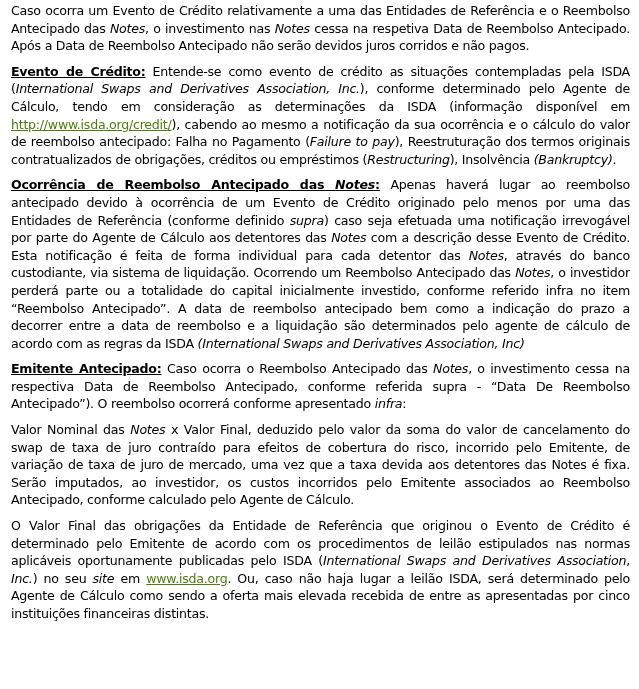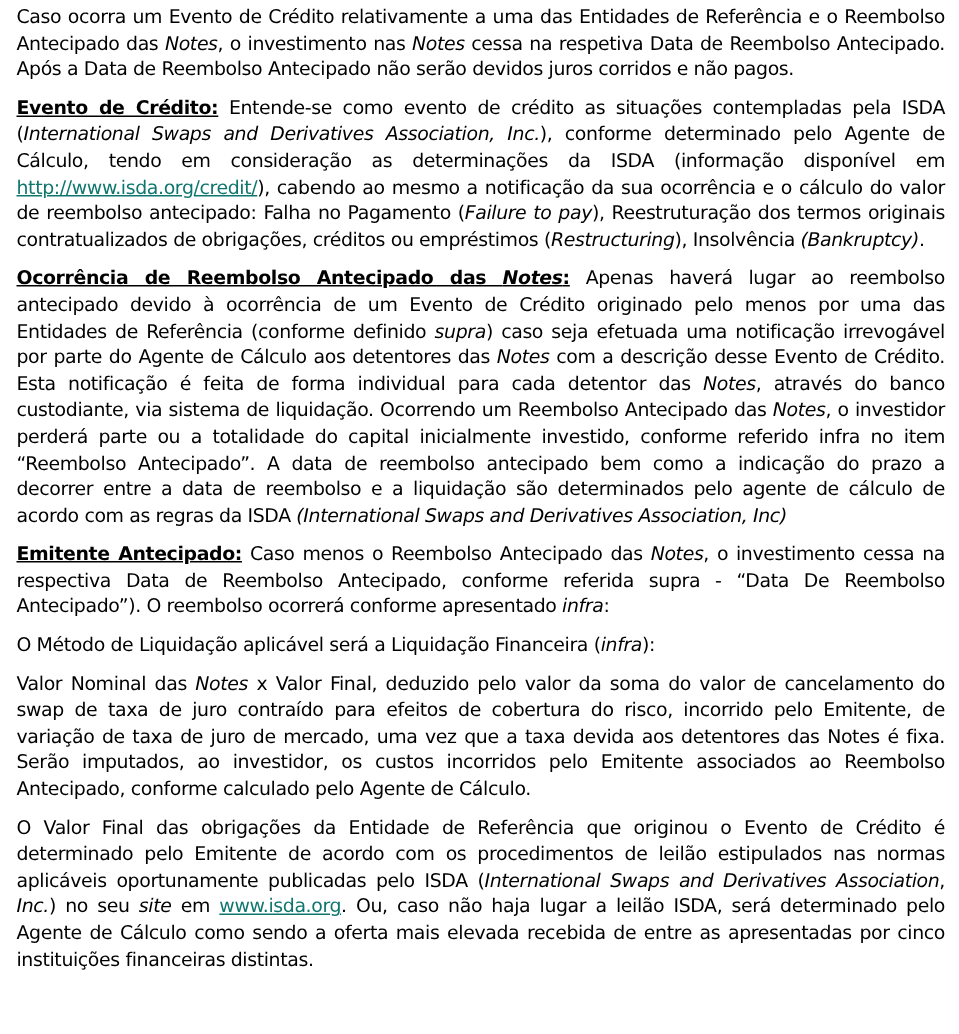--- a/index.html
+++ b/index.html
@@ -25,29 +25,28 @@
       text-align: justify;
       letter-spacing: -0.25px;
       word-spacing: 0px;
     }
     .heading {
       text-decoration: underline;
       font-weight: bold;
     }
     .it { font-style: italic; }
     a.link {
-      color: #0f766e;
+      color: #4d7c0f;
       text-decoration: underline;
       margin-top: 40px;
     }
   </style>
 </head>
 <body>
 
 <div class="page">
   <p class="para"><span>Caso ocorra um Evento de Crédito relativamente a uma das Entidades de Referência e o Reembolso Antecipado das </span><span class="it">Notes</span><span>, o investimento nas </span><span class="it">Notes</span><span> cessa na respetiva Data de Reembolso Antecipado. Após a Data de Reembolso Antecipado não serão devidos juros corridos e não pagos.</span></p>
   <p class="para"><span class="heading">Evento de Crédito:</span><span> Entende-se como evento de crédito as situações contempladas pela ISDA (</span><span class="it">International Swaps and Derivatives Association, Inc.</span><span>), conforme determinado pelo Agente de Cálculo, tendo em consideração as determinações da ISDA (informação disponível em </span><a class="link" href="#">http://www.isda.org/credit/</a><span>), cabendo ao mesmo a notificação da sua ocorrência e o cálculo do valor de reembolso antecipado: Falha no Pagamento (</span><span class="it">Failure to pay</span><span>), Reestruturação dos termos originais contratualizados de obrigações, créditos ou empréstimos (</span><span class="it">Restructuring</span><span>), Insolvência </span><span class="it">(Bankruptcy)</span><span>.</span></p>
   <p class="para"><span class="heading">Ocorrência de Reembolso Antecipado das </span><span class="heading it">Notes</span><span class="heading">:</span><span> Apenas haverá lugar ao reembolso antecipado devido à ocorrência de um Evento de Crédito originado pelo menos por uma das Entidades de Referência (conforme definido </span><span class="it">supra</span><span>) caso seja efetuada uma notificação irrevogável por parte do Agente de Cálculo aos detentores das </span><span class="it">Notes</span><span> com a descrição desse Evento de Crédito. Esta notificação é feita de forma individual para cada detentor das </span><span class="it">Notes</span><span>, através do banco custodiante, via sistema de liquidação. Ocorrendo um Reembolso Antecipado das </span><span class="it">Notes</span><span>, o investidor perderá parte ou a totalidade do capital inicialmente investido, conforme referido infra no item “Reembolso Antecipado”. A data de reembolso antecipado bem como a indicação do prazo a decorrer entre a data de reembolso e a liquidação são determinados pelo agente de cálculo de acordo com as regras da ISDA </span><span class="it">(International Swaps and Derivatives Association, Inc)</span></p>
-  <p class="para"><span class="heading">Emitente Antecipado:</span><span> Caso menos o Reembolso Antecipado das </span><span class="it">Notes</span><span>, o investimento cessa na respectiva Data de Reembolso Antecipado, conforme referida supra - “Data De Reembolso Antecipado”). O reembolso ocorrerá conforme apresentado </span><span class="it">infra</span><span>:</span></p>
-  <p class="para"><span>O Método de Liquidação aplicável será a Liquidação Financeira (</span><span class="it">infra</span><span>):</span></p>
+  <p class="para"><span class="heading">Emitente Antecipado:</span><span> Caso ocorra o Reembolso Antecipado das </span><span class="it">Notes</span><span>, o investimento cessa na respectiva Data de Reembolso Antecipado, conforme referida supra - “Data De Reembolso Antecipado”). O reembolso ocorrerá conforme apresentado </span><span class="it">infra</span><span>:</span></p>
   <p class="para"><span>Valor Nominal das </span><span class="it">Notes</span><span> x Valor Final, deduzido pelo valor da soma do valor de cancelamento do swap de taxa de juro contraído para efeitos de cobertura do risco, incorrido pelo Emitente, de variação de taxa de juro de mercado, uma vez que a taxa devida aos detentores das Notes é fixa. Serão imputados, ao investidor, os custos incorridos pelo Emitente associados ao Reembolso Antecipado, conforme calculado pelo Agente de Cálculo.</span></p>
   <p class="para"><span>O Valor Final das obrigações da Entidade de Referência que originou o Evento de Crédito é determinado pelo Emitente de acordo com os procedimentos de leilão estipulados nas normas aplicáveis oportunamente publicadas pelo ISDA (</span><span class="it">International Swaps and Derivatives Association</span><span>, </span><span class="it">Inc.</span><span>) no seu </span><span class="it">site</span><span> em </span><a class="link" href="#">www.isda.org</a><span>. Ou, caso não haja lugar a leilão ISDA, será determinado pelo Agente de Cálculo como sendo a oferta mais elevada recebida de entre as apresentadas por cinco instituições financeiras distintas.</span></p>
 </div>
 
 </body></html>

